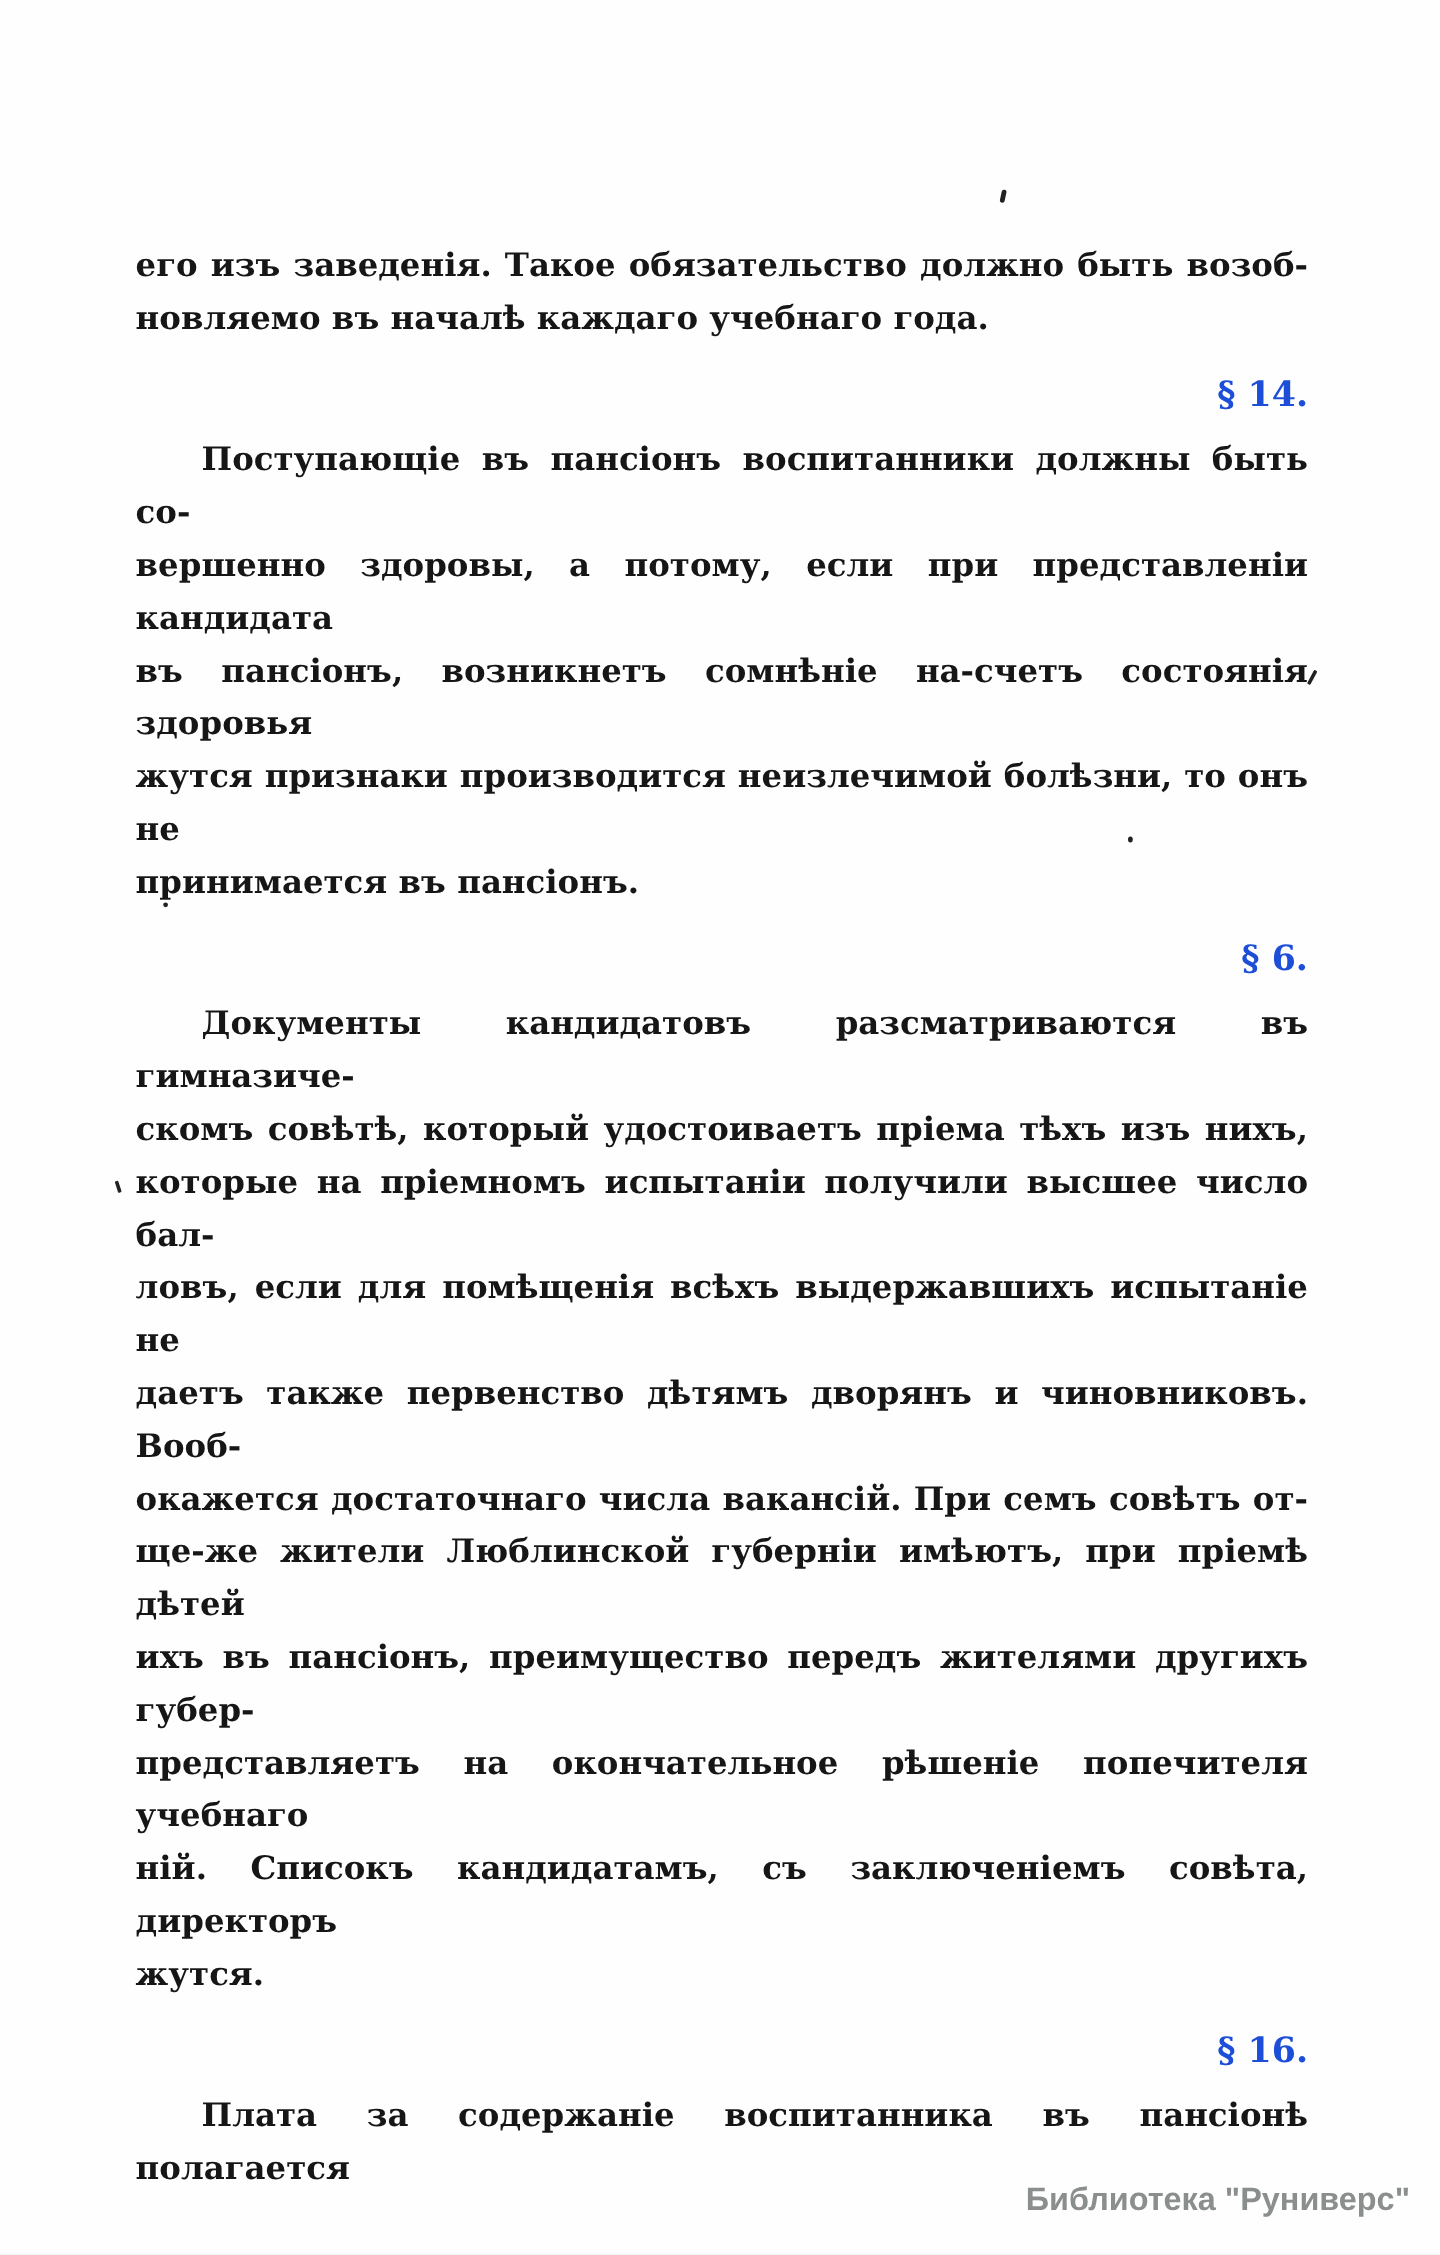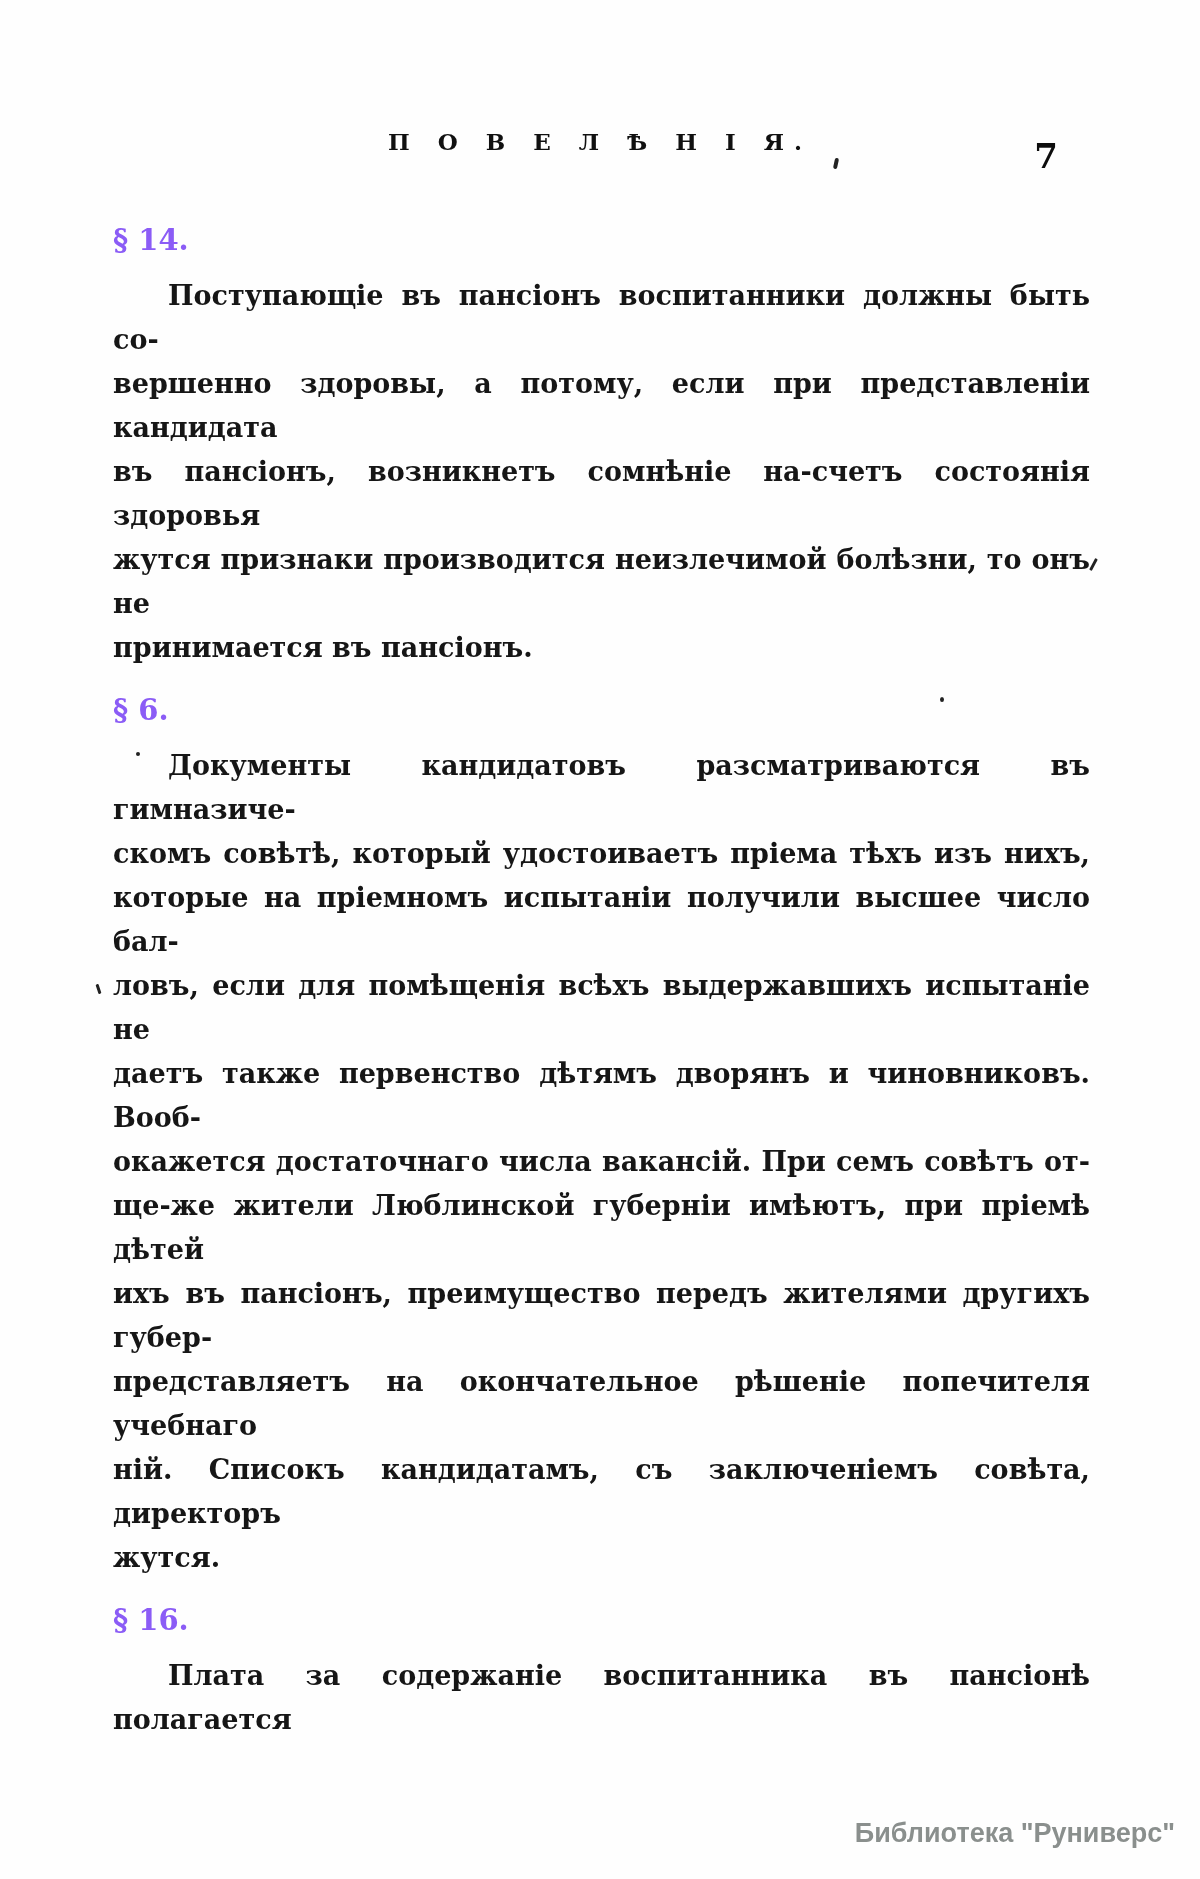--- a/index.html
+++ b/index.html
@@ -30,48 +30,48 @@
   .line{
     font-size:27px;font-weight:700;line-height:44px;
     text-align:justify;color:#161616;
     white-space:normal;
   }
   .line.fill{text-align-last:justify;}
   .line.end{text-align-last:left;}
   .line.indent{text-indent:55px;}
   .section-heading{
     margin:18px 0 12px;
-    text-align:left;
+    text-align:right;
     font-size:29px;font-weight:700;line-height:44px;
-    color:#8b5cf6;
+    color:#1d4ed8;
   }
   .watermark{
     position:absolute;right:25px;bottom:30px;
     font-family:"Liberation Sans","DejaVu Sans",sans-serif;
     font-weight:700;font-size:27px;color:#8a8f8d;
   }
   .speck{position:absolute;background:#222;}
   .speck-comma{left:834px;top:158px;width:4px;height:11px;border-radius:2px;transform:rotate(12deg);}
   .speck-accent{left:1092px;top:558px;width:3px;height:13px;border-radius:1px;transform:rotate(28deg);}
   .speck-dot1{left:940px;top:697px;width:4px;height:5px;border-radius:50%;}
   .speck-dot2{left:136px;top:752px;width:4px;height:4px;border-radius:50%;}
   .speck-tick{left:97px;top:984px;width:3px;height:10px;border-radius:1px;transform:rotate(-18deg);}
 </style>
 </head>
 <body>
 
 <div class="page">
 
-  <div class="page-header">
-    <div class="page-title">П О В Е Л Ѣ Н І Я.</div>
-    <div class="page-number">7</div>
-  </div>
 
   <div class="content">
 
+    <div>
+      <div class="line fill">его изъ заведенія. Такое обязательство должно быть возоб-</div>
+      <div class="line end">новляемо въ началѣ каждаго учебнаго года.</div>
+    </div>
 
     <div>
       <div class="section-heading">§ 14.</div>
       <div class="line fill indent">Поступающіе въ пансіонъ воспитанники должны быть со-</div>
       <div class="line fill">вершенно здоровы, а потому, если при представленіи кандидата</div>
       <div class="line fill">въ пансіонъ, возникнетъ сомнѣніе на-счетъ состоянія здоровья</div>
       <div class="line fill">жутся признаки производится неизлечимой болѣзни, то онъ не</div>
       <div class="line end">принимается въ пансіонъ.</div>
     </div>
 

